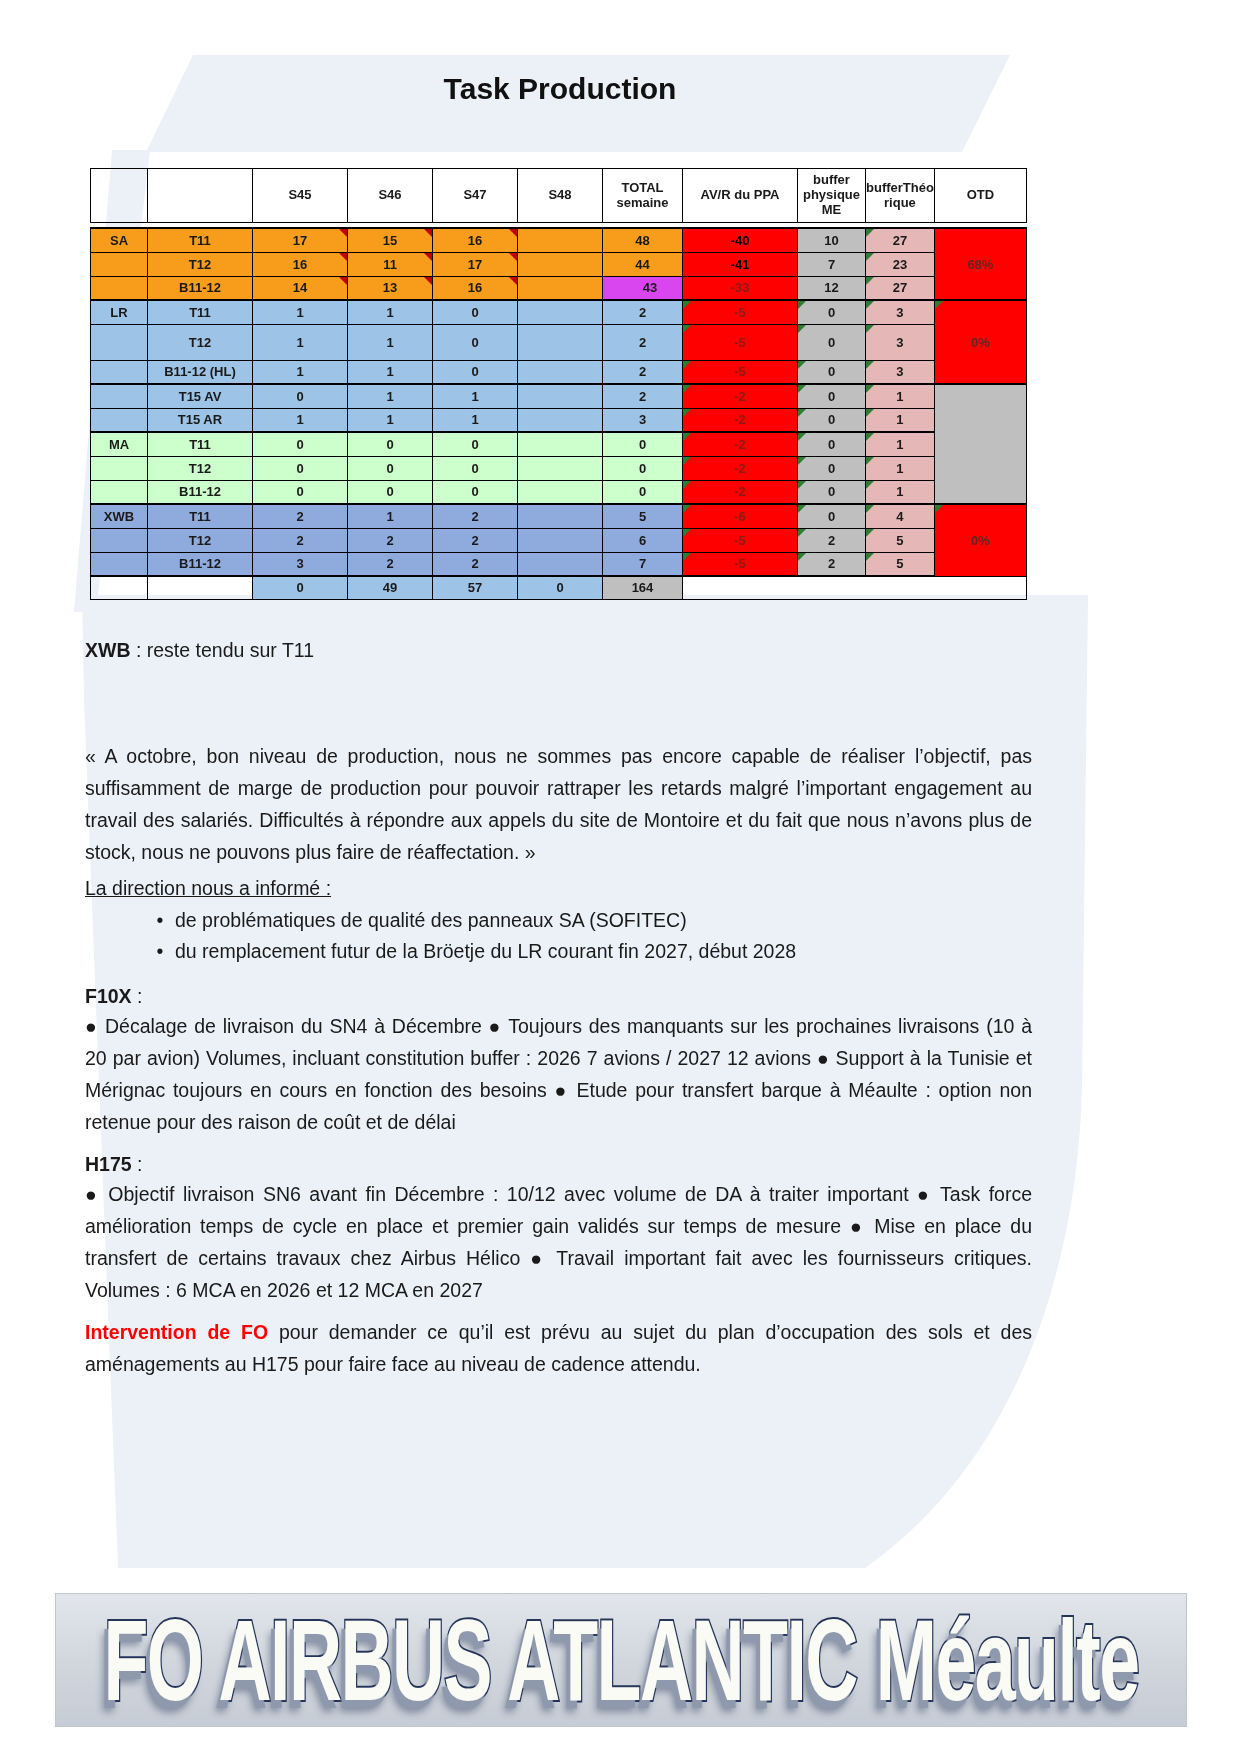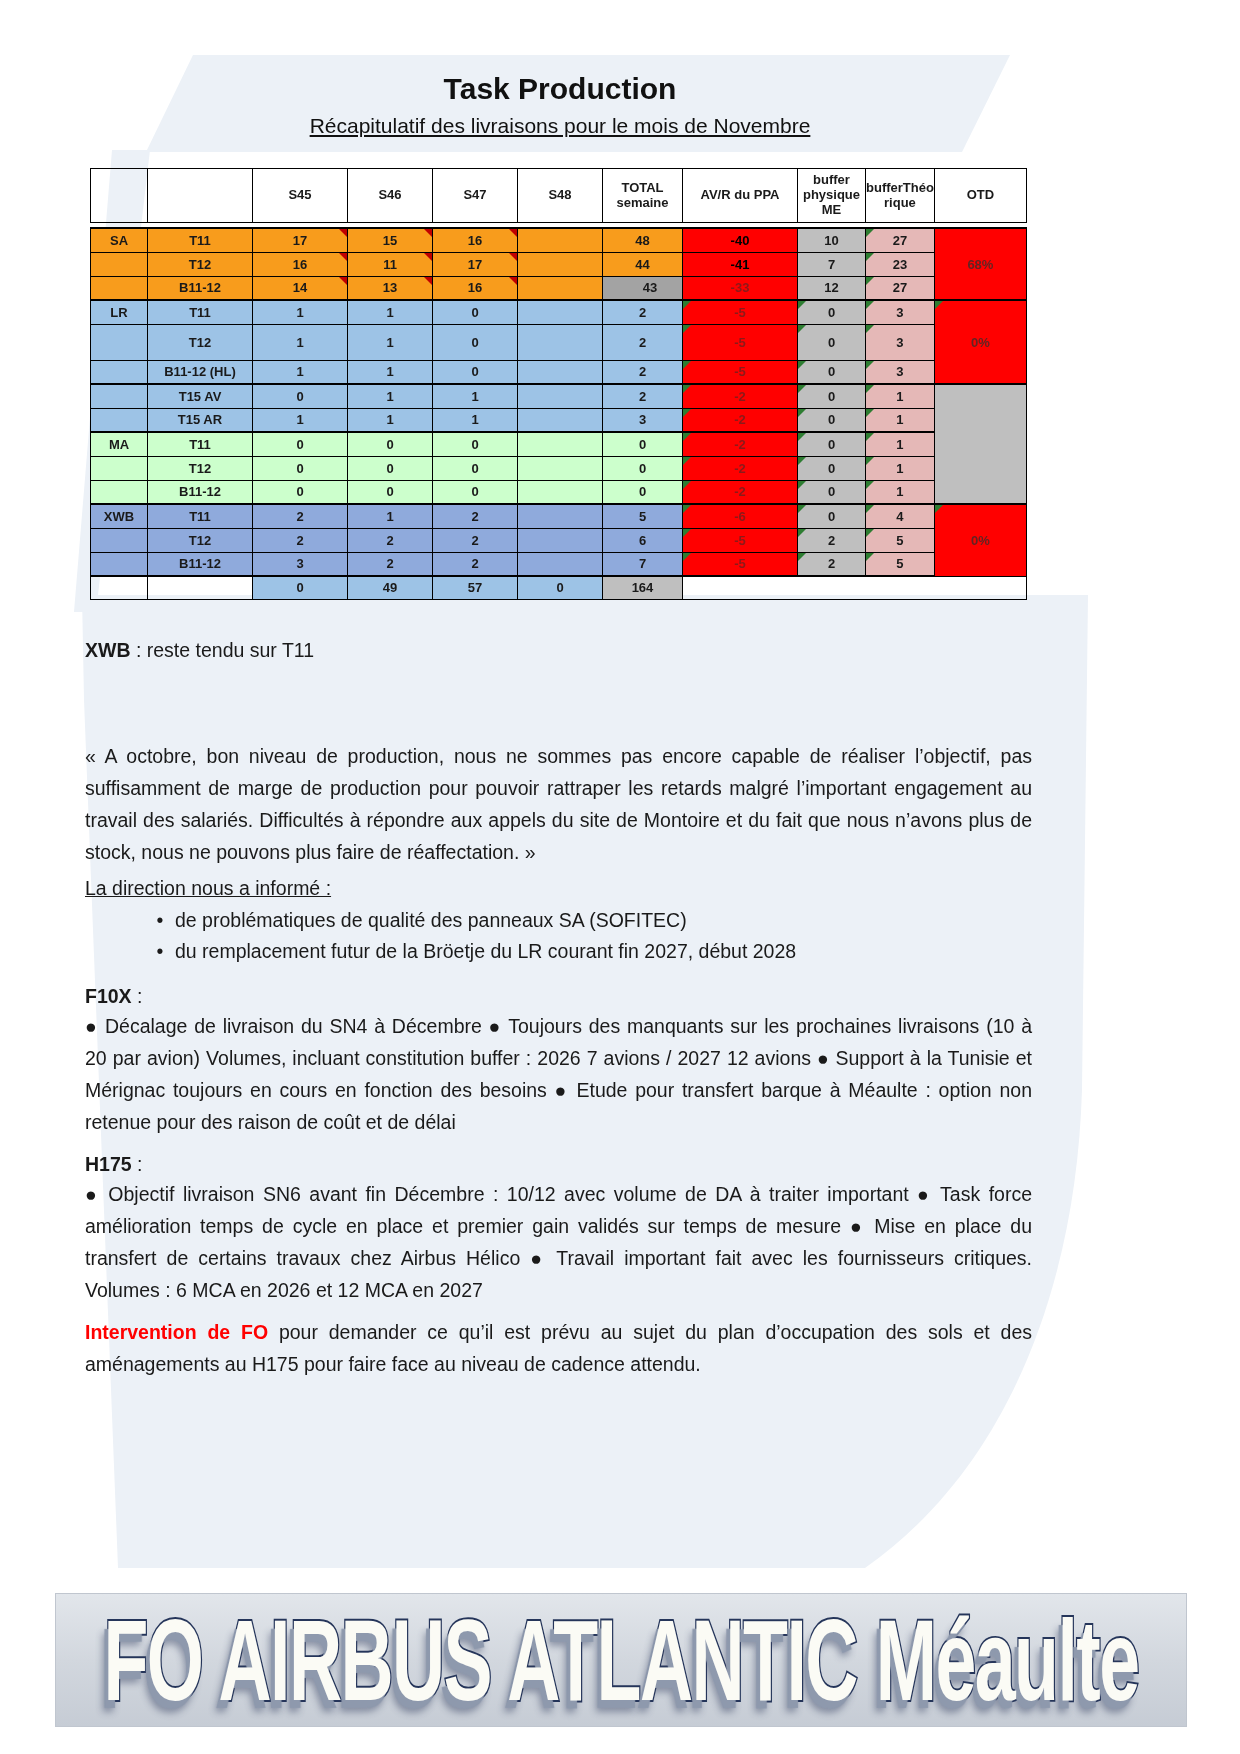--- a/index.html
+++ b/index.html
@@ -57,21 +57,20 @@
 <body>
 
 <svg class="layer swoosh" viewBox="0 0 1240 1754" xmlns="http://www.w3.org/2000/svg">
   <polygon points="193,55 1010,55 962,152 146,152" fill="#ECF1F7"></polygon>
   <polygon points="150,150 112,150 74,612 96,612" fill="#ECF1F7"></polygon>
   <path d="M 82 595 L 1088 595 L 1082 1090 C 1076 1290 1005 1470 865 1568 L 118 1568 L 84 700 Z" fill="#ECF1F7"></path>
 </svg>
 
 <div class="title-wrap">
   <div class="doc-title">Task Production</div>
-  <div class="doc-subtitle">Récapitulatif des livraisons pour le mois de Novembre</div>
 </div>
 
 <div class="tbl-wrap">
   <table class="prod">
     <colgroup>
       <col style="width:57px">
         <col style="width:105px">
         <col style="width:95px">
         <col style="width:85px">
       <col style="width:85px">
@@ -128,21 +127,21 @@
           <td style="background: rgb(191, 191, 191);">7</td>
           <td class="mark-green" style="background: rgb(229, 184, 183);">23</td>
         </tr>
         <tr style="height: 24px;">
           <td class="groupc" style="background: rgb(248, 156, 28);"></td>
           <td style="background: rgb(248, 156, 28);">B11-12</td>
           <td class="mark-red" style="background: rgb(248, 156, 28);">14</td>
           <td class="mark-red" style="background: rgb(248, 156, 28);">13</td>
           <td class="mark-red" style="background: rgb(248, 156, 28);">16</td>
           <td style="background: rgb(248, 156, 28);"></td>
-          <td style="background: #a3a3a3; padding-left: 15px;">43</td>
+          <td style="background: #d946ef; padding-left: 15px;">43</td>
           <td class="avr-cell" style="background: rgb(255, 0, 0); color: rgb(139, 26, 26);">-33</td>
           <td style="background: rgb(191, 191, 191);">12</td>
           <td class="mark-green" style="background: rgb(229, 184, 183);">27</td>
         </tr>
         <tr class="sec-top" style="height: 24px;">
           <td class="groupc" style="background: rgb(157, 195, 230);">LR</td>
           <td style="background: rgb(157, 195, 230);">T11</td>
           <td style="background: rgb(157, 195, 230);">1</td>
           <td style="background: rgb(157, 195, 230);">1</td>
           <td style="background: rgb(157, 195, 230);">0</td>

